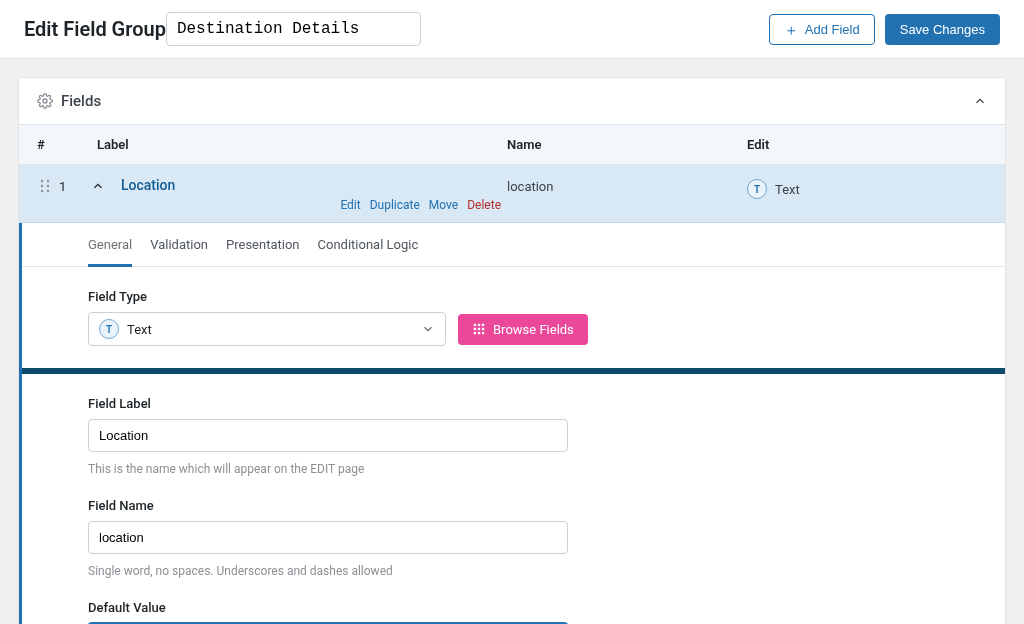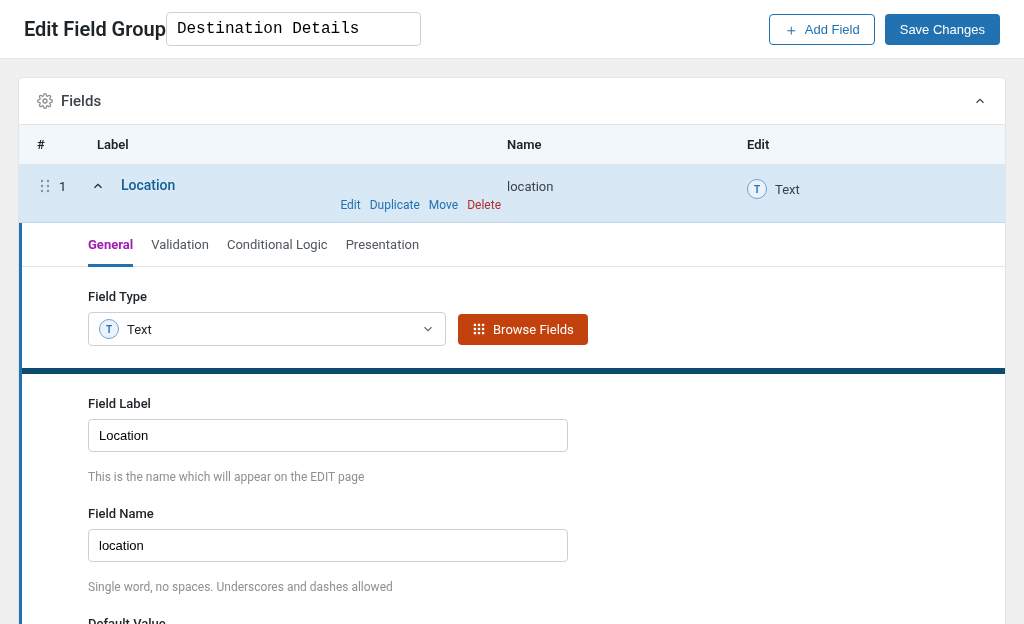--- a/index.html
+++ b/index.html
@@ -177,22 +177,22 @@
     border-bottom: 1px solid #e2e4e7;
   }
   .tab {
     padding: 14px 0;
     font-size: 13px;
     color: #50575e;
     cursor: pointer;
     position: relative;
   }
   .tab.active {
-    color: #a21caf;
-    font-weight: 700;
+    color: #737373;
+    font-weight: 400;
   }
   .tab.active::after {
     content:"";
     position:absolute; left:0; right:0; bottom:-1px;
     height:3px; background:#2271b1;
   }
   .section {
     padding: 22px 66px;
     border-bottom: 6px solid #0c4a6e;
   }
@@ -202,21 +202,21 @@
   .field-label-text {
     font-size: 13px;
     font-weight: 500;
     margin-bottom: 8px;
     color: #1d2327;
     display:block;
   }
   .hint {
     font-size: 12px;
     color: #8c8f94;
-    margin-top: 18px;
+    margin-top: 10px;
   }
   .text-input {
     width: 480px;
     padding: 8px 10px;
     font-size: 13px;
     border: 1px solid #ccd0d4;
     border-radius: 4px;
     background: #fff;
   }
   .text-input.focus {
@@ -234,21 +234,21 @@
     background:#fff;
     cursor:pointer;
     gap:8px;
   }
   .select-wrap .chev { margin-left:auto; color:#666; }
   .type-row { display:flex; align-items:center; gap:12px; }
   .browse-btn {
     display:inline-flex;
     align-items:center;
     gap:7px;
-    background:#c2410c;
+    background:#ec4899;
     color:#fff;
     border-radius:4px;
     padding:8px 14px;
     font-size:13px;
     cursor:pointer;
   }
   svg { display:block; }
 </style>
 </head>
 <body>
@@ -325,22 +325,22 @@
       <span class="type-badge">T</span>
       <span>Text</span>
     </div>
   </div>
 
   <div class="editor">
 
     <div class="tabs">
       <div class="tab active">General</div>
       <div class="tab">Validation</div>
+      <div class="tab">Presentation</div>
       <div class="tab">Conditional Logic</div>
-      <div class="tab">Presentation</div>
     </div>
 
     <div class="section">
       <div class="field-block">
         <span class="field-label-text">Field Type</span>
         <div class="type-row">
           <div class="select-wrap">
             <span class="type-badge">T</span>
             <span>Text</span>
             <span class="chev">

